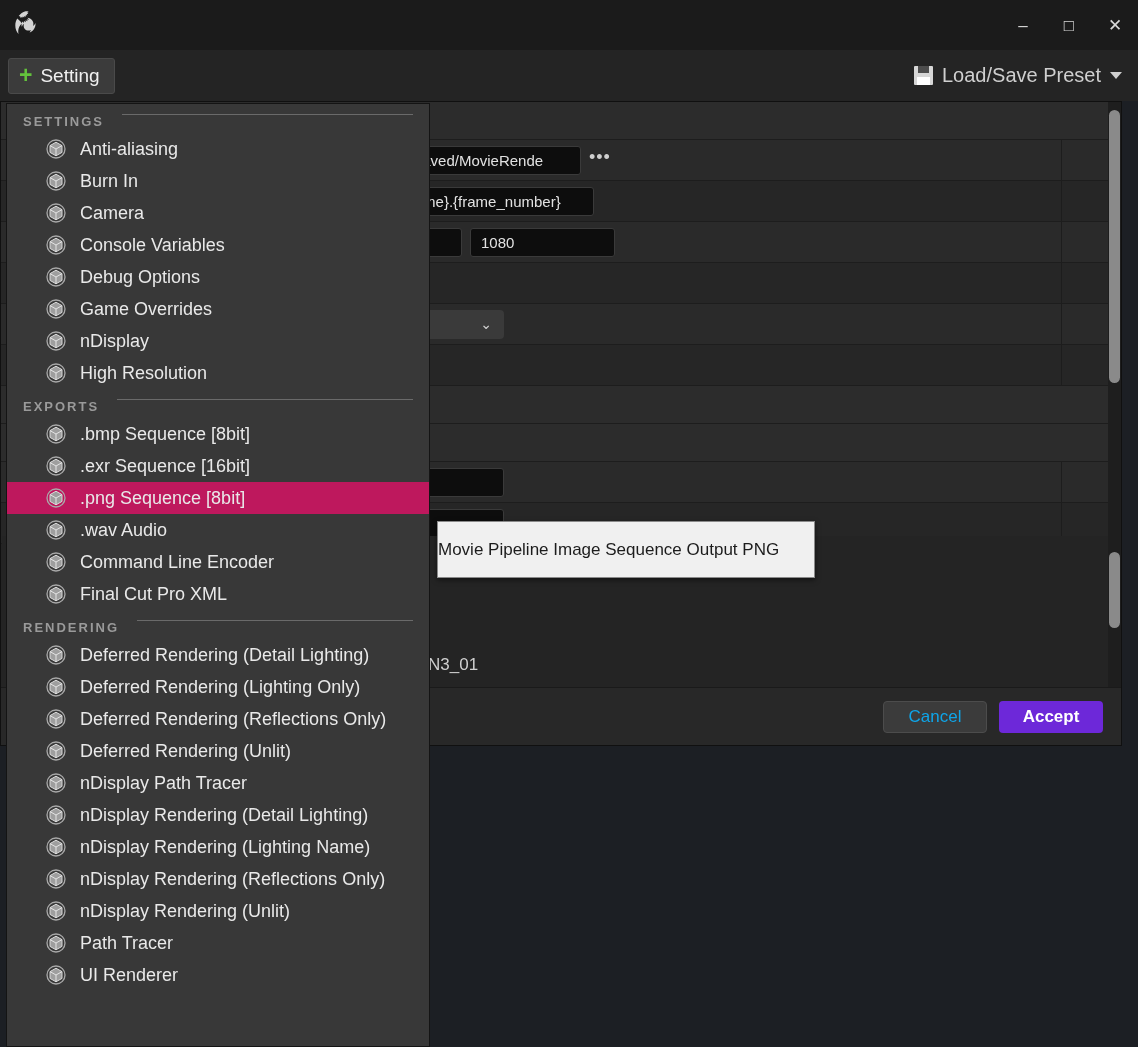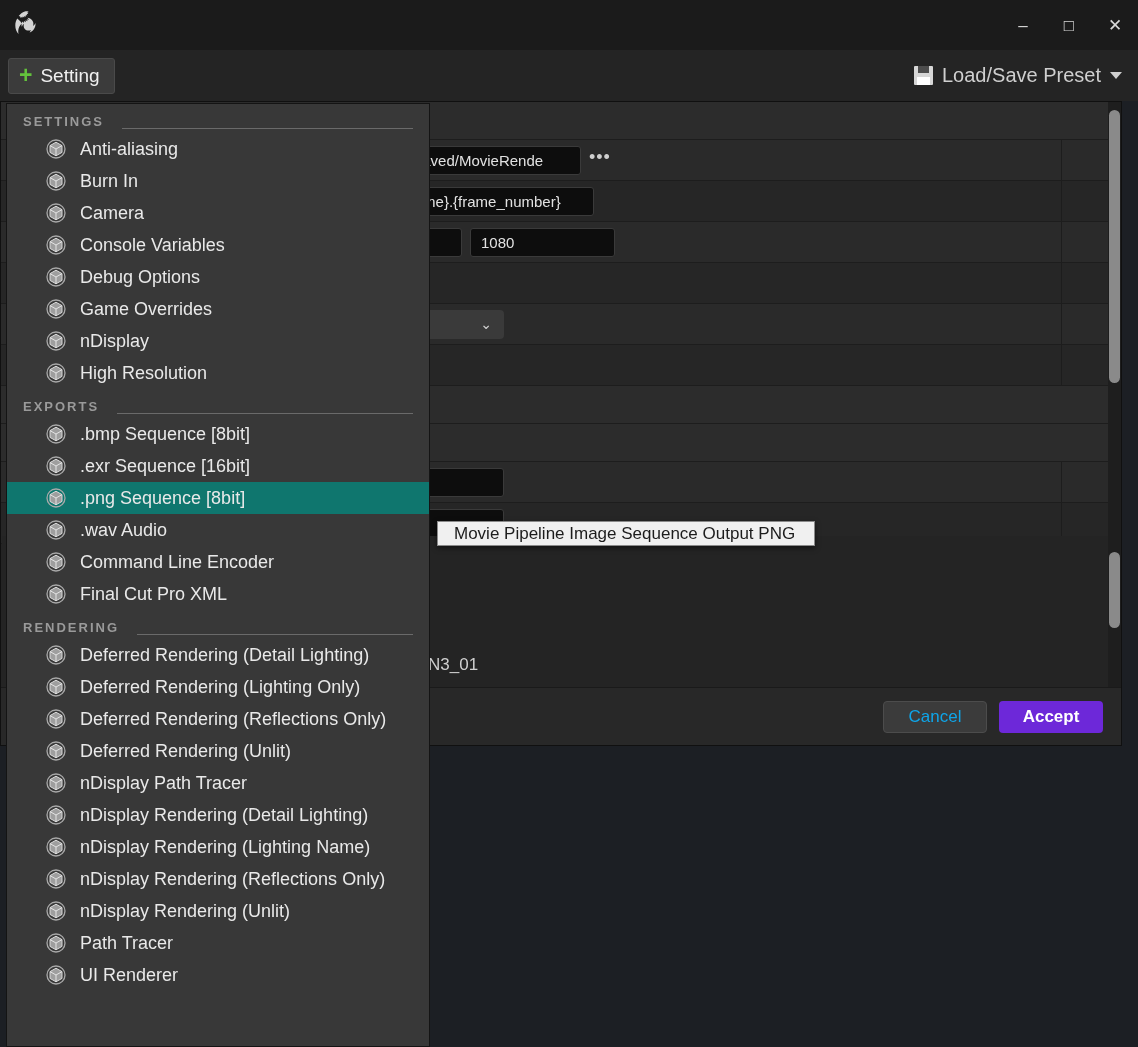--- a/index.html
+++ b/index.html
@@ -127,40 +127,40 @@
   }
   .vtrack { position: absolute; width: 13px; background: #1e1e1e; }
 
   
   .dropdown {
     position: absolute; left: 6px; top: 103px; width: 424px; height: 944px;
     background: #383838; border: 1px solid #141414;
     overflow: hidden;
   }
   .dd-section {
-    display: flex; align-items: flex-end; gap: 18px; padding: 10px 16px 4px 16px;
+    display: flex; align-items: flex-start; gap: 18px; padding: 10px 16px 4px 16px;
   }
   .dd-section .lbl {
     color: #9a9a9a; font-size: 13px; letter-spacing: 2px; font-weight: bold;
   }
   .dd-section .rule { flex: 1; height: 1px; background: #6a6a6a; }
   .dd-item {
     height: 32px; display: flex; align-items: center; gap: 14px; padding-left: 39px;
     color: #e9e9e9; font-size: 18px; white-space: nowrap;
   }
-  .dd-item.sel { background: #0f766e; }
+  .dd-item.sel { background: #be185d; }
   .cube {
     width: 20px; height: 20px; flex: 0 0 auto;
   }
 
   
   .tooltip {
-    position: absolute; left: 437px; top: 521px; width: 378px; height: 25px;
+    position: absolute; left: 437px; top: 521px; width: 378px; height: 57px;
     background: #f0f0f0; border: 1px solid #8a8a8a;
-    display: flex; align-items: center; padding-left: 16px;
+    display: flex; align-items: center; 
     color: #1c1c1c; font-size: 17px; white-space: nowrap;
     box-shadow: 0 2px 5px rgba(0,0,0,.5);
   }
 </style>
 </head>
 <body>
 
 <div id="root">
 
   <div class="titlebar">

